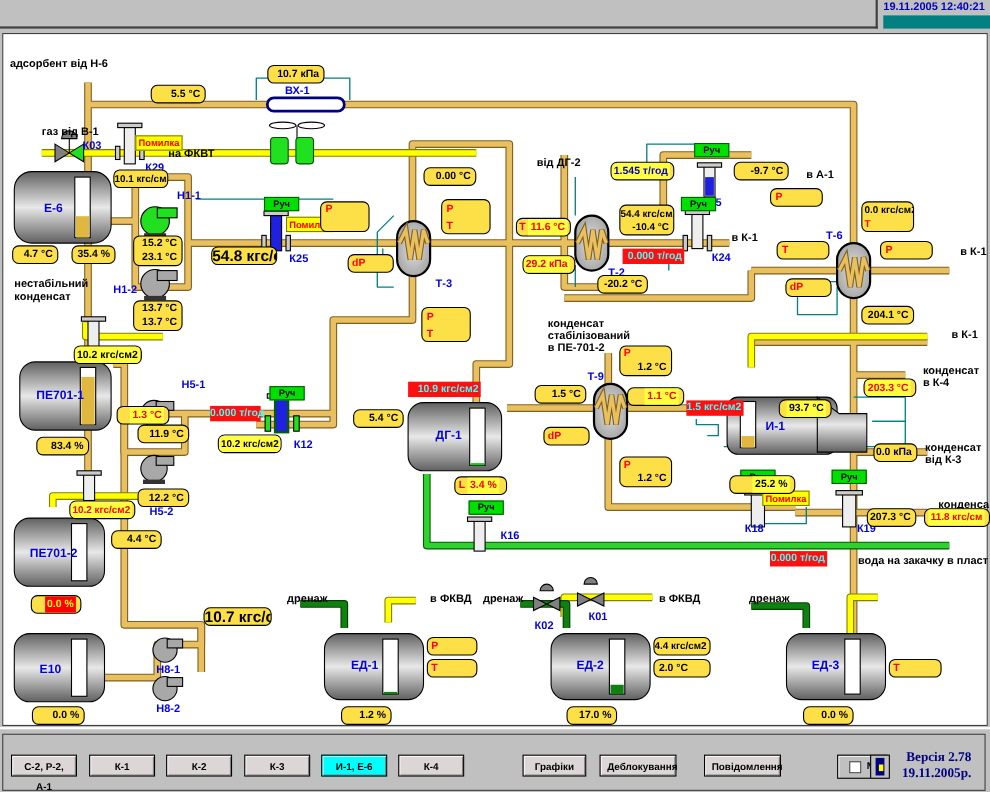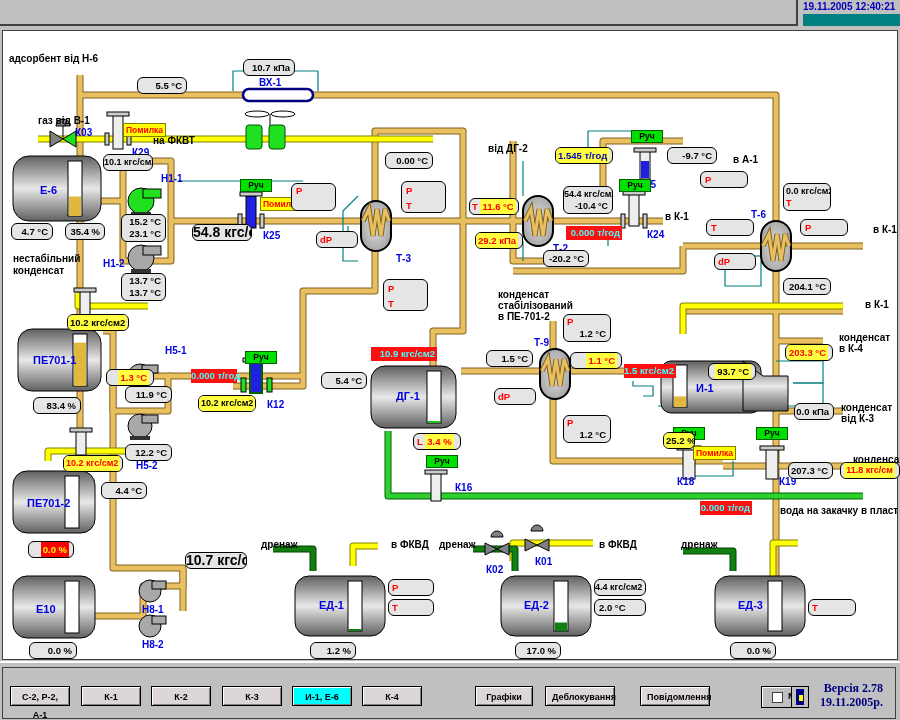--- a/index.html
+++ b/index.html
@@ -5,21 +5,21 @@
   html,body{margin:0;padding:0;}
   body{width:900px;height:720px;background:#c0c0c0;position:relative;overflow:hidden;font-family:"Liberation Sans",sans-serif;}
   .topbar{position:absolute;left:0;top:0;width:798px;height:26px;background:#c0c0c0;border-bottom:2px solid #404040;border-right:2px solid #404040;box-sizing:border-box;}
   .clock{position:absolute;left:801px;top:0;width:99px;height:14px;font-size:10px;font-weight:bold;color:#0000c0;line-height:14px;padding-left:2px;}
   .tealbar{position:absolute;left:803px;top:14px;width:97px;height:12px;background:#008080;}
   .canvas{position:absolute;left:2px;top:30px;width:894px;height:628px;background:#fff;border:1px solid #404040;}
   svg.scheme{position:absolute;left:0;top:0;}
   .lbl{position:absolute;font-size:10px;font-weight:bold;color:#000;white-space:nowrap;line-height:11px;}
   .blue{color:#0000e0;}
   .red{color:#ff0000;}
-  .cbox{position:absolute;height:17px;border:1px solid #000;border-radius:6px;background:#e5e5e5;font-size:9.5px;font-weight:bold;box-sizing:border-box;line-height:15px;text-align:right;padding-right:4px;white-space:nowrap;overflow:hidden;}
+  .cbox{position:absolute;height:17px;border:1px solid #000;border-radius:6px;background:#fde047;font-size:9.5px;font-weight:bold;box-sizing:border-box;line-height:15px;text-align:right;padding-right:4px;white-space:nowrap;overflow:hidden;}
   .cbox.two{height:28px;line-height:12px;padding-top:1px;}
   .ybg{background:#ffff40;display:inline-block;padding:0 2px;}
   .rbg{background:#ff0000;color:#40ffff;display:inline-block;padding:0 2px;}
   .rbox{position:absolute;height:14px;background:#ff1010;color:#40ffff;font-size:9.5px;font-weight:bold;line-height:14px;text-align:right;padding-right:2px;box-sizing:border-box;white-space:nowrap;}
   .ruch{position:absolute;width:30px;height:11px;background:#00e000;border:1px solid #006000;font-size:8.5px;font-weight:bold;text-align:center;line-height:11px;}
   .err{position:absolute;height:12px;background:#ffff00;border:1px solid #808000;color:#ff0000;font-size:8.5px;font-weight:bold;line-height:12px;padding:0 2px;white-space:nowrap;}
   .bottom{position:absolute;left:0;top:661px;width:900px;height:59px;background:#c0c0c0;border-top:2px solid #fff;}
   .bframe{position:absolute;left:2px;top:4px;width:894px;height:52px;border:1px solid #404040;box-sizing:border-box;}
   .btn{position:absolute;height:20px;background:#dcd6d6;border:1px solid #000;box-shadow:inset 1px 1px 0 #fff,inset -1px -1px 0 #808080;font-size:9px;font-weight:bold;text-align:center;line-height:18px;box-sizing:border-box;font-family:"Liberation Sans",sans-serif;cursor:pointer;}
   .btn.active{background:#00ffff;}
@@ -456,21 +456,21 @@
 <div class="rbox" style="left:368px;top:316px;width:66px">10.9 кгс/см2</div>
 <div class="cbox" style="left:318px;top:341px;width:46px">5.4 °C</div>
 <div class="cbox" style="left:410px;top:402px;width:48px;text-align:left;padding-left:3px"><span class="red">L</span> <span class="ybg red">3.4 %</span></div>
 <div class="cbox" style="left:483px;top:319px;width:47px">1.5 °C</div>
 <div class="cbox two" style="left:560px;top:283px;width:48px;height:28px;text-align:left;padding-left:3px"><span class="red">P</span><br><span style="float:right">1.2 °C</span></div>
 <div class="cbox" style="left:567px;top:321px;width:52px"><span class="ybg red">1.1 °C</span></div>
 <div class="cbox" style="left:491px;top:357px;width:42px;text-align:left;padding-left:3px"><span class="red">dP</span></div>
 <div class="cbox two" style="left:560px;top:384px;width:48px;height:28px;text-align:left;padding-left:3px"><span class="red">P</span><br><span style="float:right">1.2 °C</span></div>
 <div class="rbox" style="left:621px;top:333px;width:52px">1.5 кгс/см2</div>
 <div class="cbox" style="left:705px;top:332px;width:48px"><span class="ybg">93.7 °C</span></div>
-<div class="cbox" style="left:660px;top:401px;width:32px"><span class="ybg">25.2 %</span></div>
+<div class="cbox" style="left:660px;top:401px;width:60px"><span class="ybg">25.2 %</span></div>
 <div class="cbox" style="left:791px;top:372px;width:40px">0.0 кПа</div>
 <div class="cbox" style="left:782px;top:313px;width:48px"><span class="ybg red">203.3 °C</span></div>
 <div class="cbox" style="left:785px;top:431px;width:45px">207.3 °C</div>
 <div class="cbox" style="left:837px;top:431px;width:60px;font-size:9px"><span class="ybg red">11.8 кгс/см</span></div>
 <div class="rbox" style="left:697px;top:470px;width:52px">0.000 т/год</div>
 
 <div class="cbox" style="left:385px;top:548px;width:46px;text-align:left;padding-left:3px"><span class="red">P</span></div>
 <div class="cbox" style="left:385px;top:568px;width:46px;text-align:left;padding-left:3px"><span class="red">T</span></div>
 <div class="cbox" style="left:307px;top:611px;width:46px">1.2 %</div>
 <div class="cbox" style="left:591px;top:548px;width:52px;font-size:9px">4.4 кгс/см2</div>

